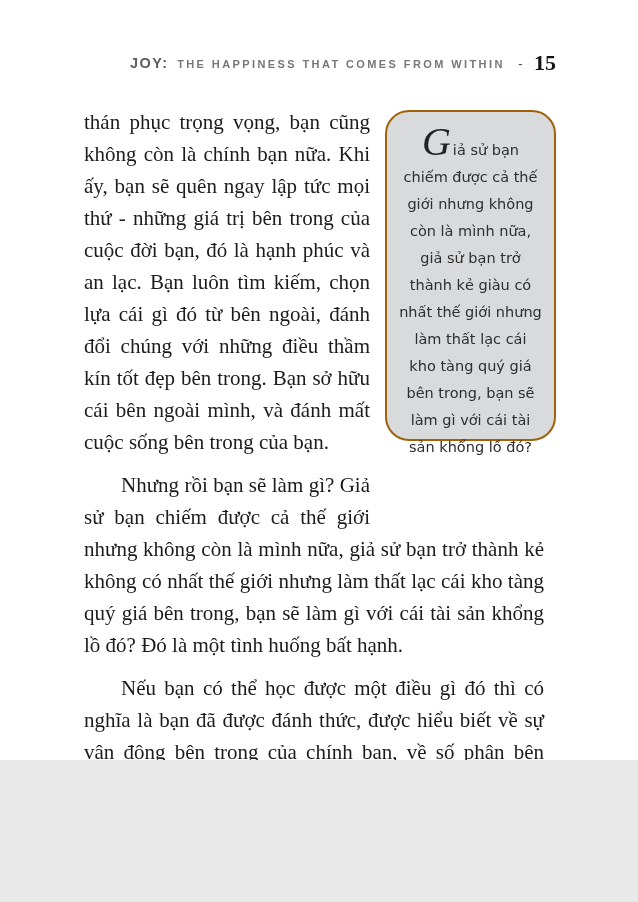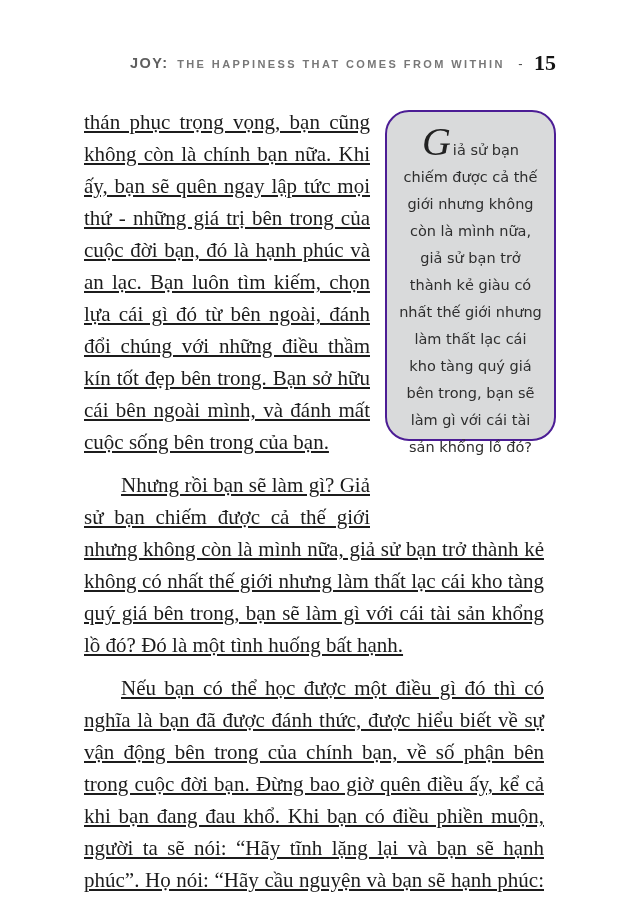--- a/index.html
+++ b/index.html
@@ -1,18 +1,18 @@
 <!DOCTYPE html>
 <html><head>
 <meta charset="utf-8">
 <style>
   html, body { margin: 0; padding: 0; background: #e9e9e9; }
   .page {
     width: 638px;
-    height: 902px;
+    height: 760px;
     margin: 0 auto;
     background: #ffffff;
     box-sizing: border-box;
     padding: 50px 82px 0 84px;
     font-family: "Liberation Serif", serif;
     overflow: hidden;
   }
   .running-header {
     text-align: right;
     font-family: "Liberation Sans", sans-serif;
@@ -51,42 +51,41 @@
     text-align: justify;
     color: #1c1c1c;
   }
   .quote-box {
     float: right;
     width: 171px;
     height: 331px;
     box-sizing: border-box;
     margin: 4px 0 62px 15px;
     background: #d9dadb;
-    border: 2px solid #4c1d95;
+    border: 2px solid #a16207;
     border-radius: 24px;
     padding: 16px 12px 10px 12px;
     font-family: "DejaVu Sans", sans-serif;
     font-size: 14.5px;
     line-height: 27px;
     text-align: center;
     text-align-last: center;
     color: #2e2e2e;
   }
   .quote-dropcap {
     font-family: "Liberation Serif", serif;
     font-style: italic;
     font-weight: normal;
     font-size: 40px;
     line-height: 27px;
     color: #222;
     margin-right: 2px;
   }
   .body-text p {
     margin: 0 12px 11px 0;
-    text-decoration: underline;
   }
   .body-text p.indented {
     text-indent: 37px;
   }
 </style>
 </head>
 <body>
 
 <div class="page">
 

